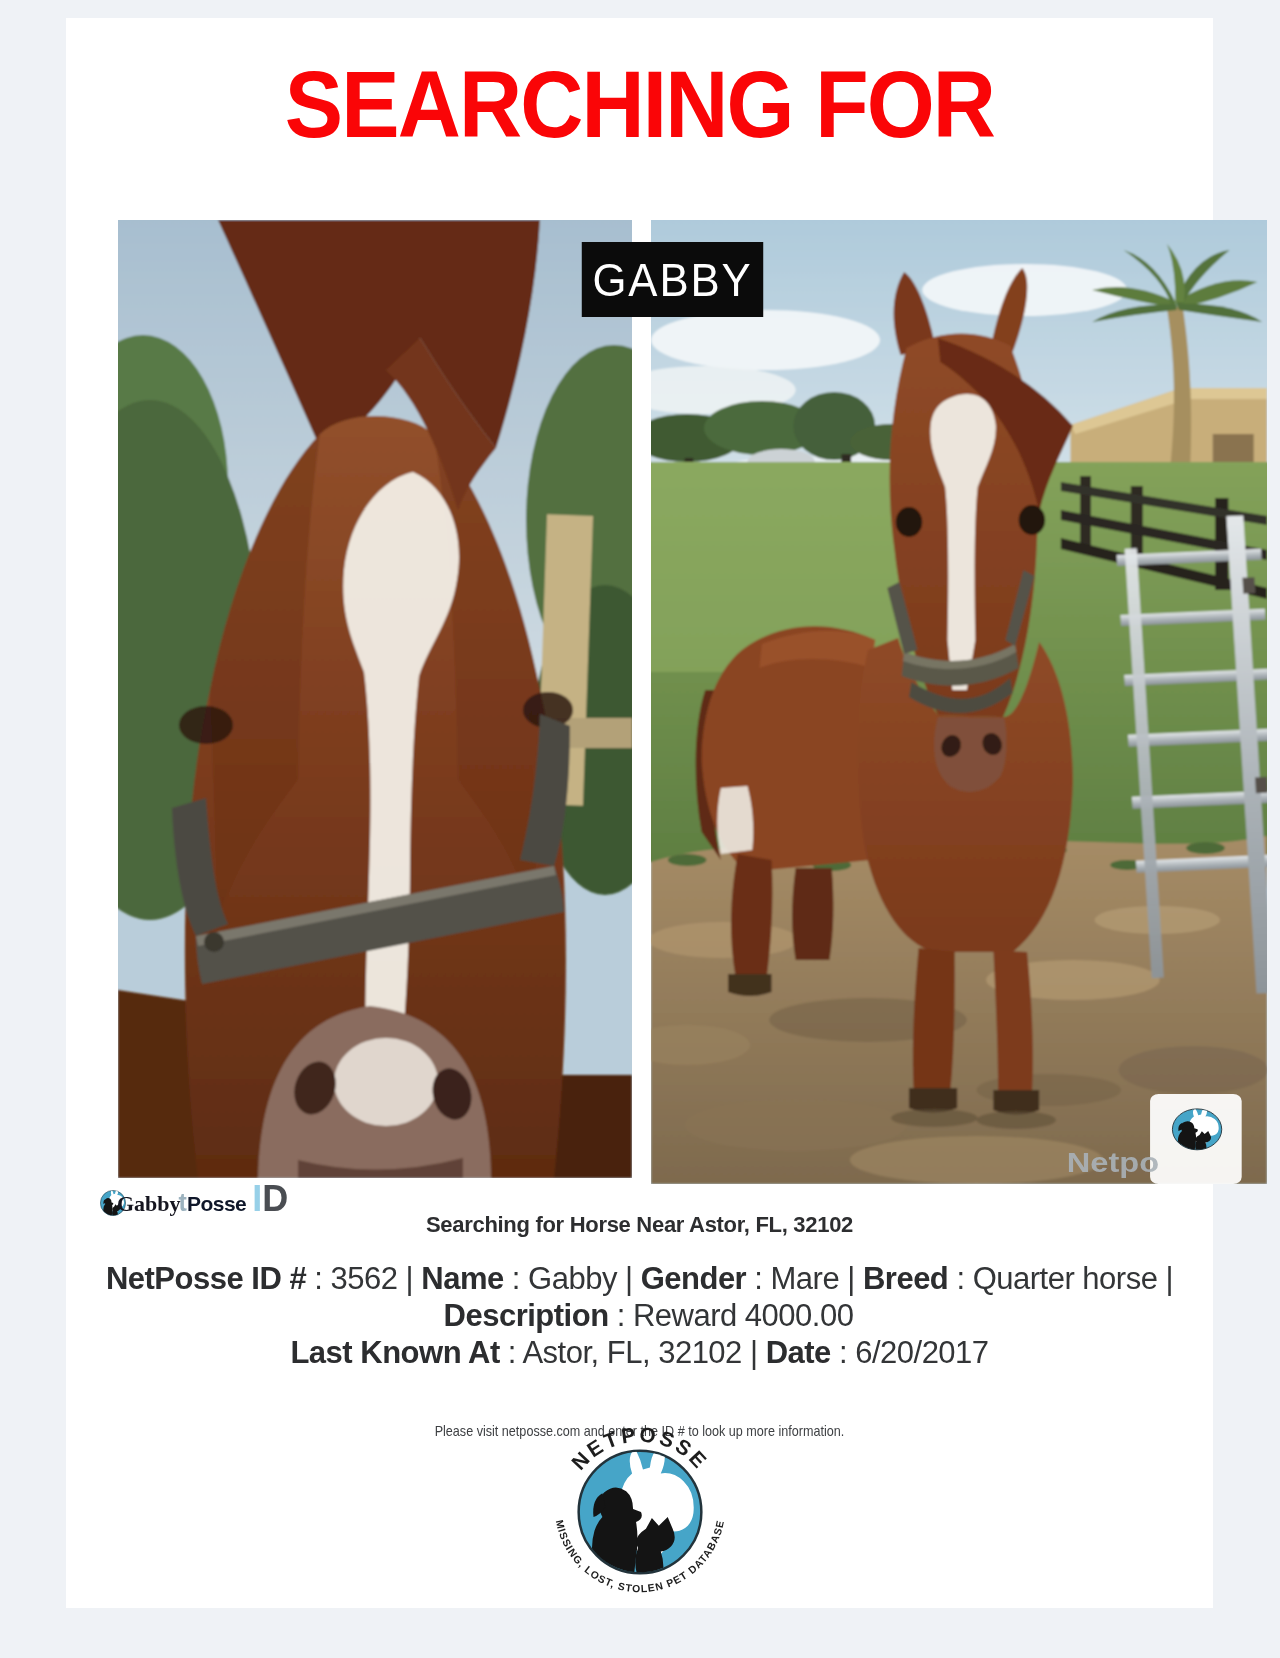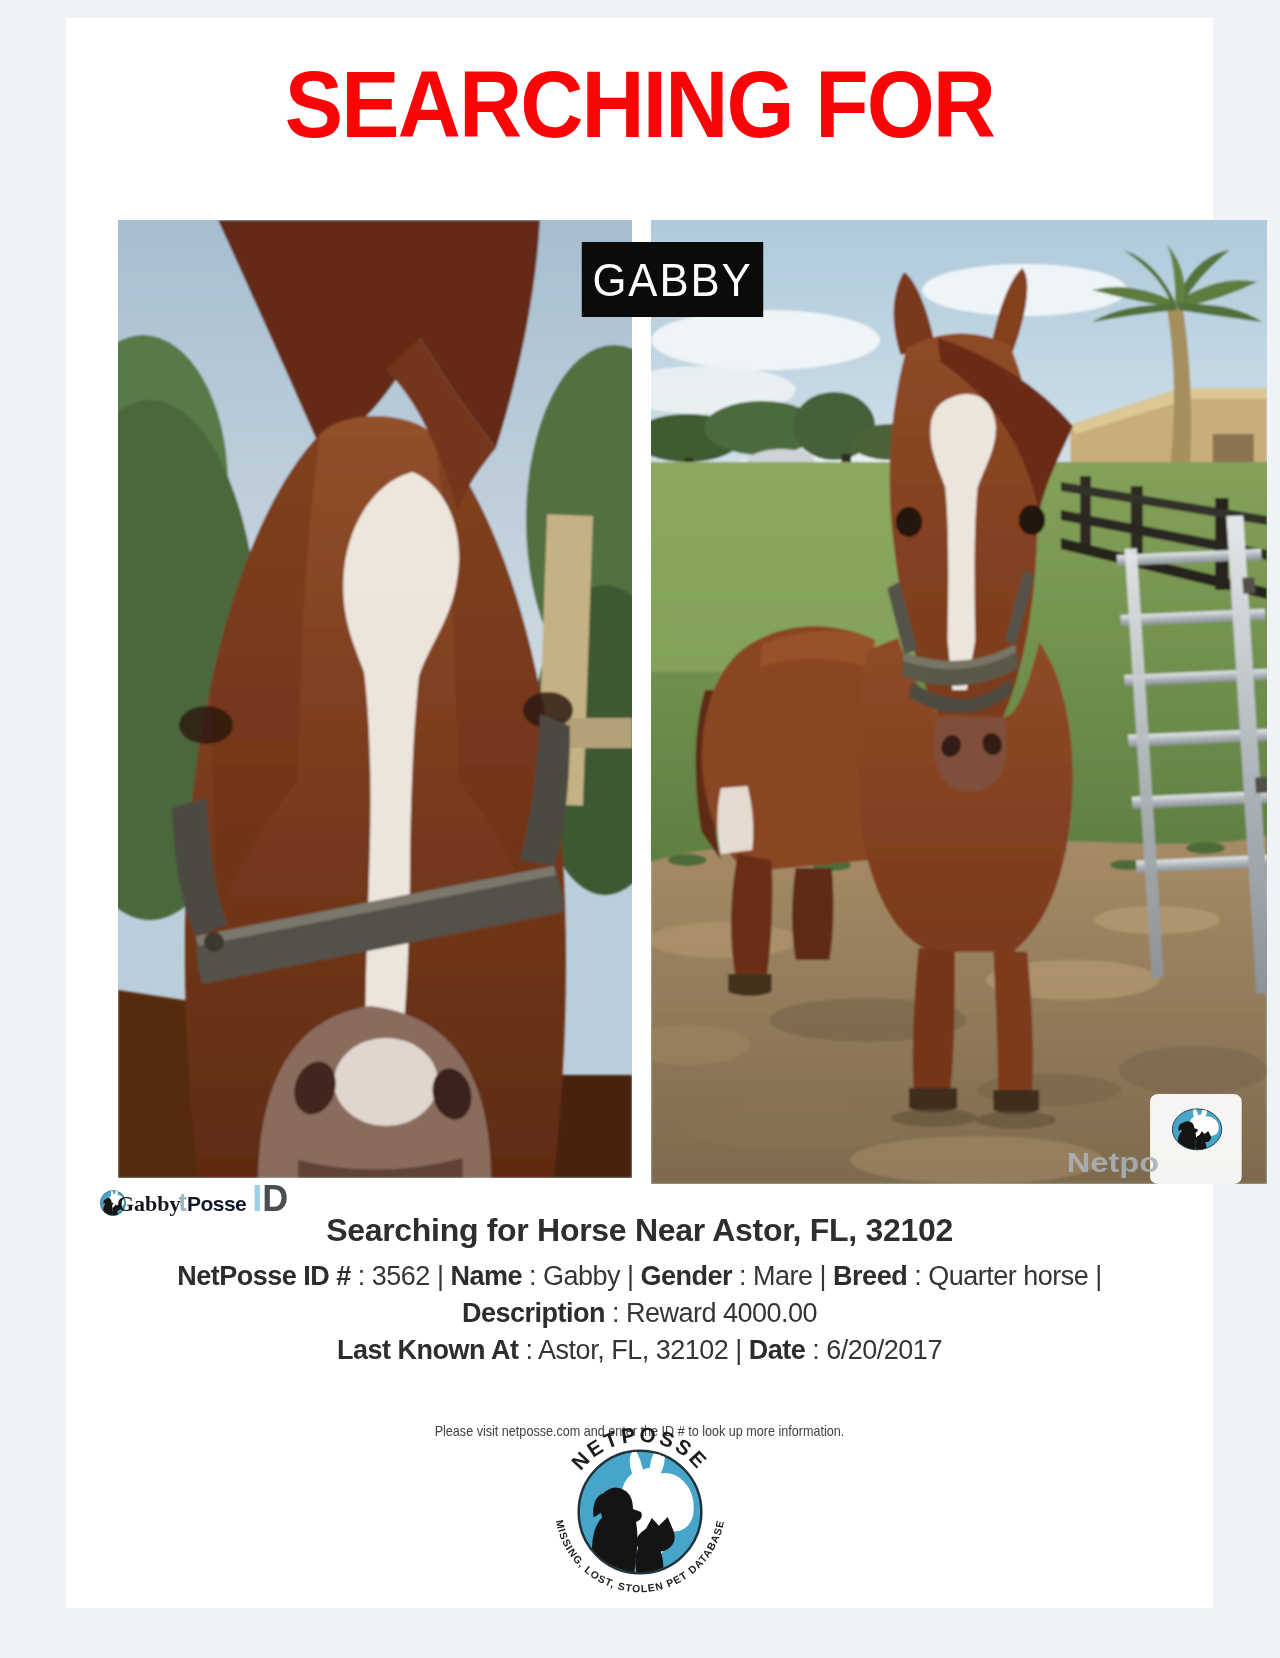--- a/index.html
+++ b/index.html
@@ -34,27 +34,27 @@
   }
   .wm-circle{position:relative;top:5px;margin-right:-9px;}
   .wm-name{font-family:"Liberation Serif", serif;font-weight:bold;font-size:22px;color:#15151f;position:relative;z-index:2;}
   .wm-ghost{font-weight:bold;font-size:25px;color:#9db3bf;margin-left:-2px;}
   .wm-posse{font-weight:bold;font-size:21px;color:#0f172a;letter-spacing:-.5px;}
   .wm-id{margin-left:6px;font-weight:bold;font-size:36px;}
   .wm-id .i{color:#97d0e8;}
   .wm-id .d{color:#4a4d52;}
   .listing-heading{
     position:absolute;top:1194px;left:0;width:100%;text-align:center;
-    font-size:32px;font-weight:bold;color:#2d2e30;letter-spacing:-.3px;
+    font-size:22px;font-weight:bold;color:#2d2e30;letter-spacing:-.3px;
   }
   .detail-line{
     position:absolute;left:0;width:100%;text-align:center;
-    font-size:27px;color:#333537;letter-spacing:-.5px;white-space:nowrap;
-  }
-  .dl1{top:1243px;} .dl2{top:1280px;} .dl3{top:1317px;} .dl4{top:1353px;}
+    font-size:31px;color:#333537;letter-spacing:-.5px;white-space:nowrap;
+  }
+  .dl1{top:1243px;} .dl2{top:1280px;margin-left:9px;} .dl3{top:1317px;} .dl4{top:1353px;}
   .detail-line b{color:#2c2d2f;}
   .footer-note{
     position:absolute;top:1404px;left:0;width:100%;text-align:center;
     font-size:15px;color:#3e4043;transform:scaleX(.84);
   }
   .logo-wrap{
     position:absolute;top:1400px;left:50%;transform:translateX(-50%);
     width:200px;height:190px;
   }
 </style>

